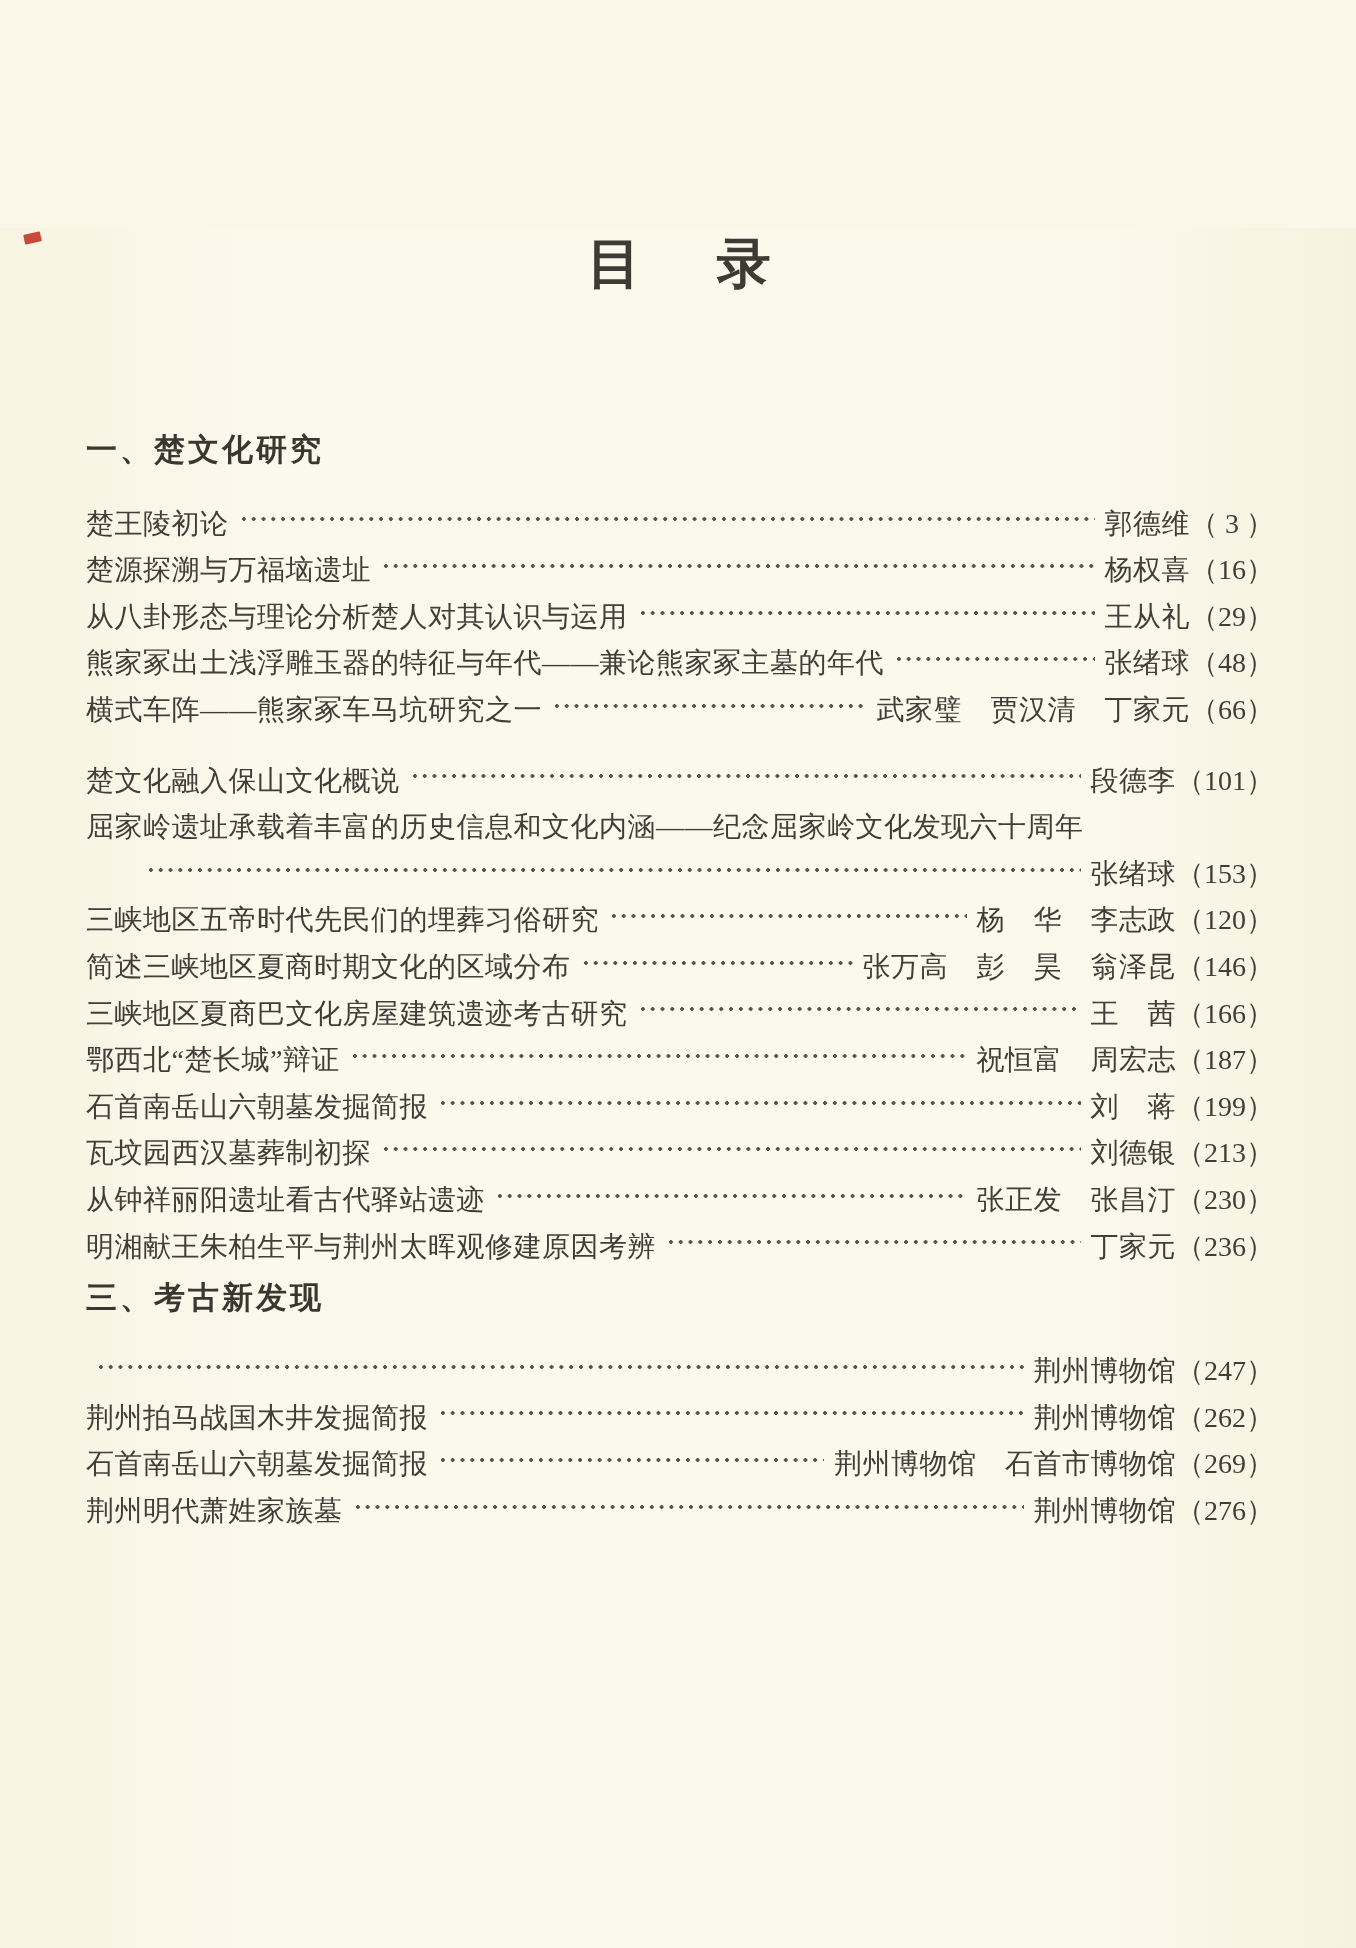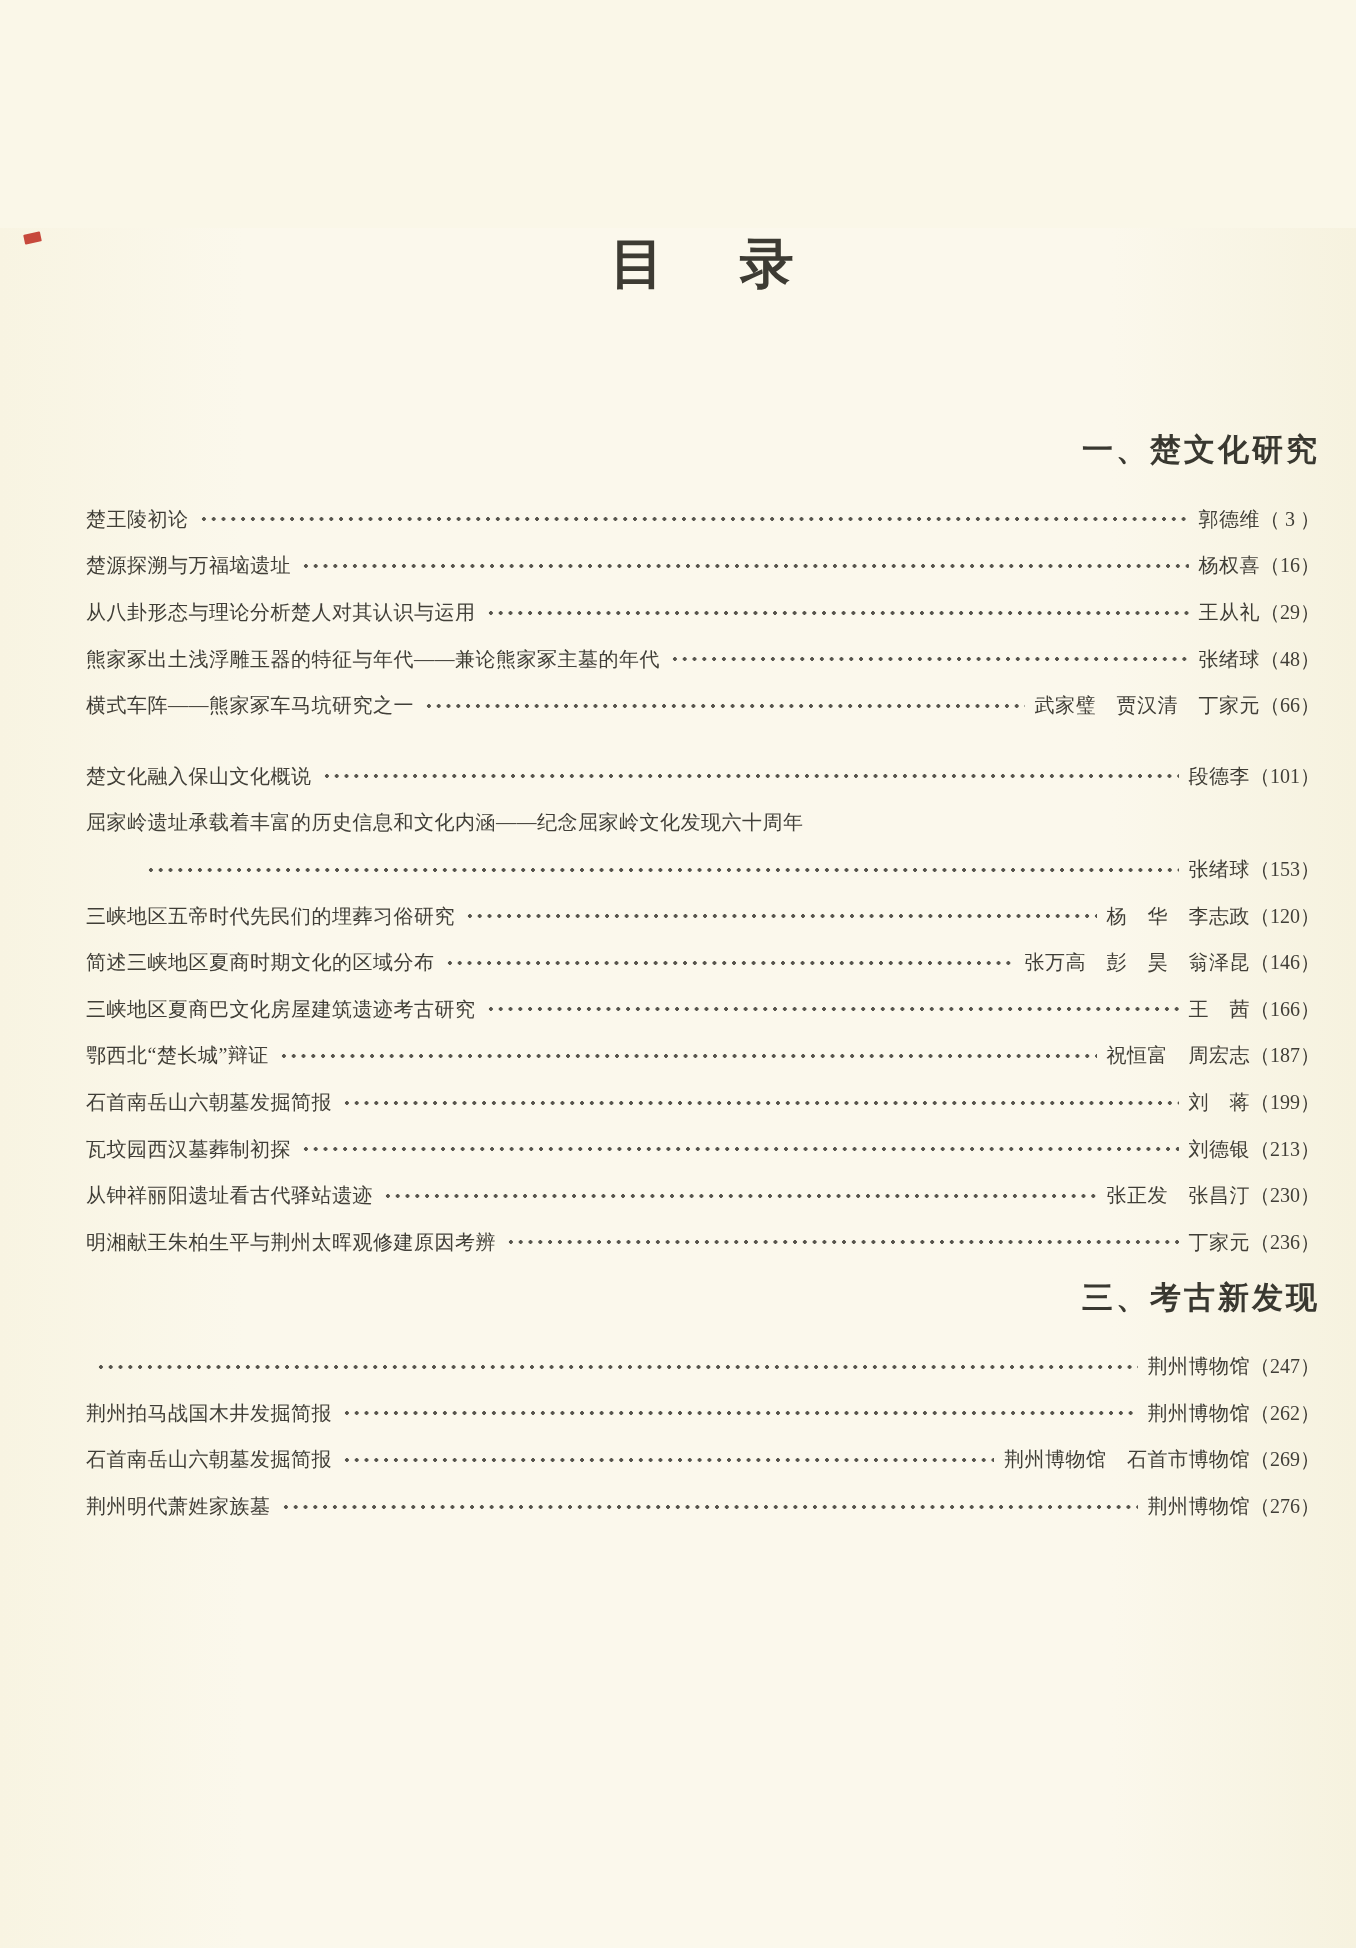--- a/index.html
+++ b/index.html
@@ -10,52 +10,52 @@
     overflow: hidden;
   }
   .page {
     position: relative;
     width: 1356px; height: 1948px;
     background: linear-gradient(90deg, #f8f4e2 0%, #fbf8ec 18%, #fbf8ec 82%, #f6f2df 100%);
     color: #403e37;
   }
   .content {
     position: relative;
-    margin: 0 36px 0 86px; 
+    margin: 0 82px 0 86px; 
   }
   .doc-title {
     margin: 228px 0 0 0;
     padding: 0;
     text-align: center;
     font-size: 54px;
     line-height: 72px;
     font-weight: 700;
     letter-spacing: 2px;
     word-spacing: 58px;
     color: #3d3b33;
   }
   .toc-section { margin-top: 24px; }
   .toc-section:first-of-type { margin-top: 126px; }
   .toc-section:nth-of-type(3) { margin-top: 8px; }
   .section-header {
     margin: 0; padding: 0;
-    text-align: right;
+    text-align: left;
     font-family: "Liberation Sans", "DejaVu Sans", sans-serif;
     font-weight: 700;
     font-size: 31px;
     line-height: 48px;
     letter-spacing: 3px;
     color: #393830;
   }
   .entries { margin-top: 22px; }
   .toc-row {
     display: flex;
-    align-items: center;
+    align-items: flex-end;
     height: 46.6px;
-    font-size: 20px;
+    font-size: 28px;
     white-space: nowrap;
     color: #403e37;
   }
   .toc-row .t { flex: 0 0 auto; letter-spacing: 0.5px; }
   .toc-row .dots {
     flex: 1 1 auto;
     min-width: 0;
     height: 46.6px;
     margin: 0 10px 0 8px;
     background-image: radial-gradient(circle, rgba(72,70,62,0.92) 1.7px, rgba(0,0,0,0) 2.1px);

